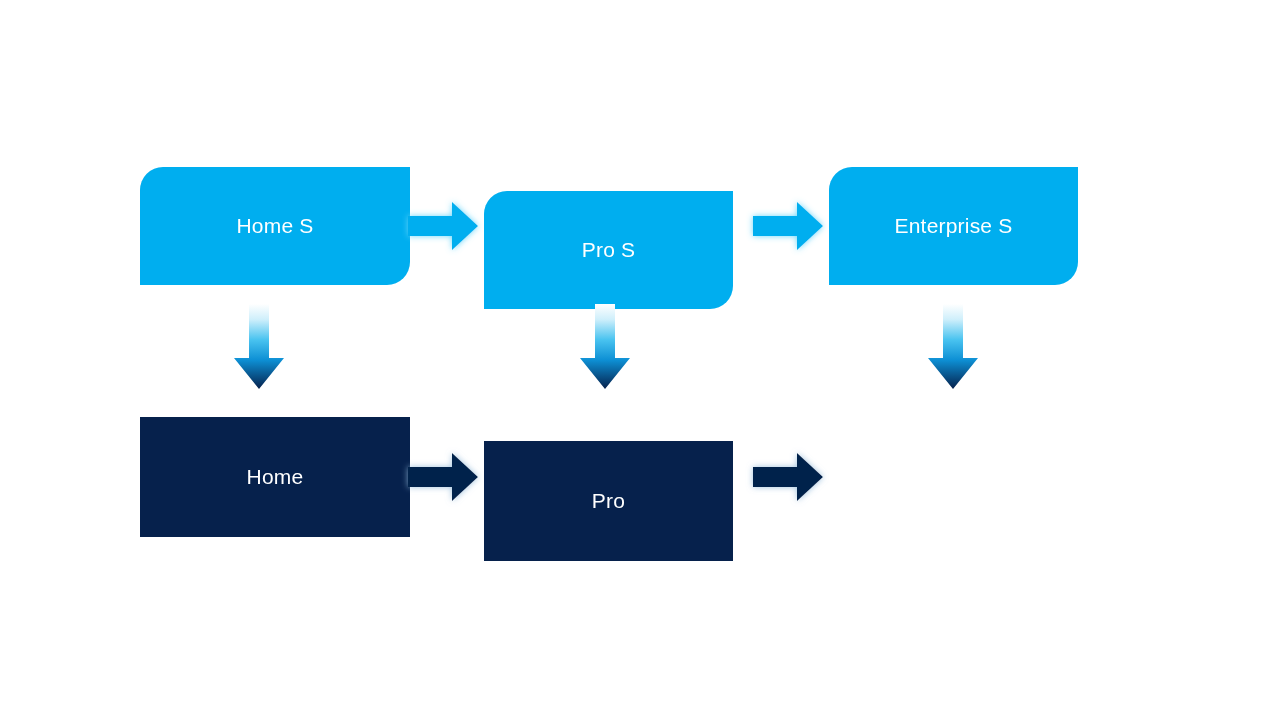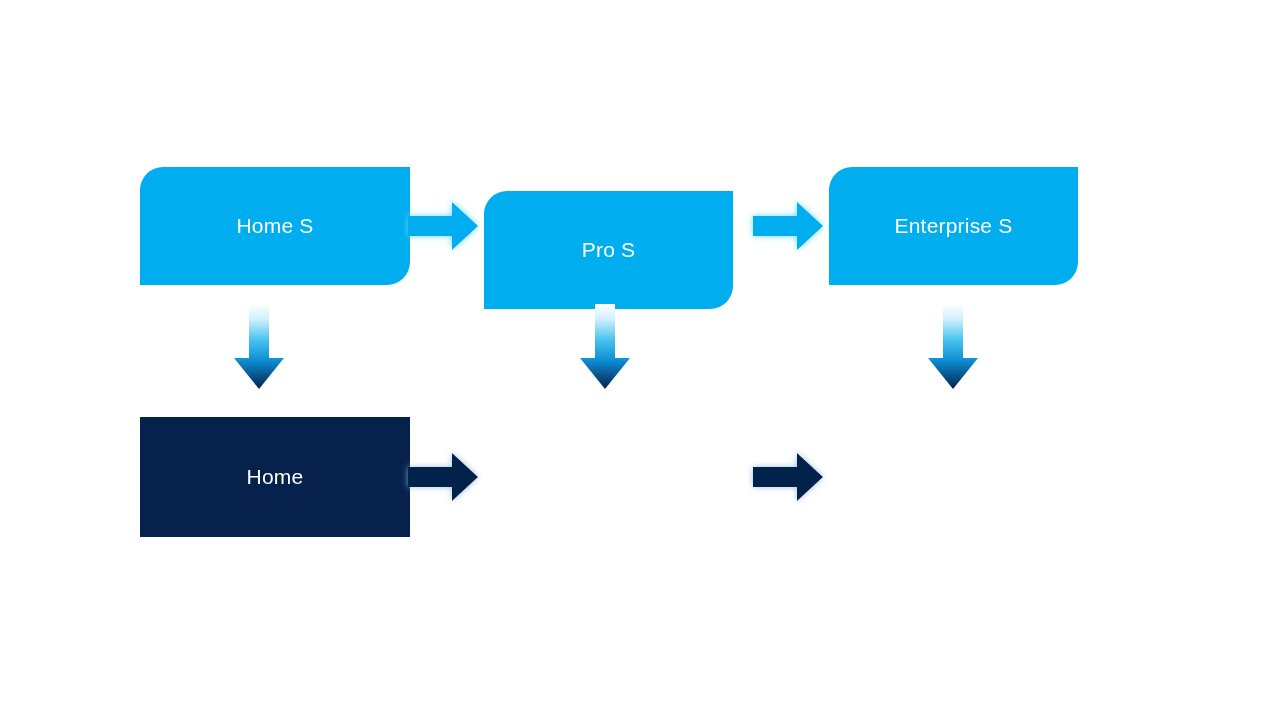--- a/index.html
+++ b/index.html
@@ -185,20 +185,23 @@
         </linearGradient>
       </defs>
       <path d="M 18,2 L 38,2 L 38,56 L 53,56 L 28,87 L 3,56 L 18,56 Z" fill="url(#vgrad-3)"></path>
     </svg>
   </div>
 
   <div class="node-box product col-1 row-bottom">
     <span>Home</span>
   </div>
 
+  <div class="node-box product col-2 row-bottom">
+    <span>Pro</span>
+  </div>
 
 
   <div class="h-arrow bottom-row gap-1">
     <svg viewBox="0 0 78 56" xmlns="http://www.w3.org/2000/svg">
       <defs>
         <filter id="glow-dark-1" x="-40%" y="-40%" width="180%" height="180%">
           <feGaussianBlur in="SourceAlpha" stdDeviation="3.2" result="b"></feGaussianBlur>
           <feFlood flood-color="#8FB7D8" flood-opacity="0.85" result="c"></feFlood>
           <feComposite in="c" in2="b" operator="in" result="g"></feComposite>
           <feMerge>

